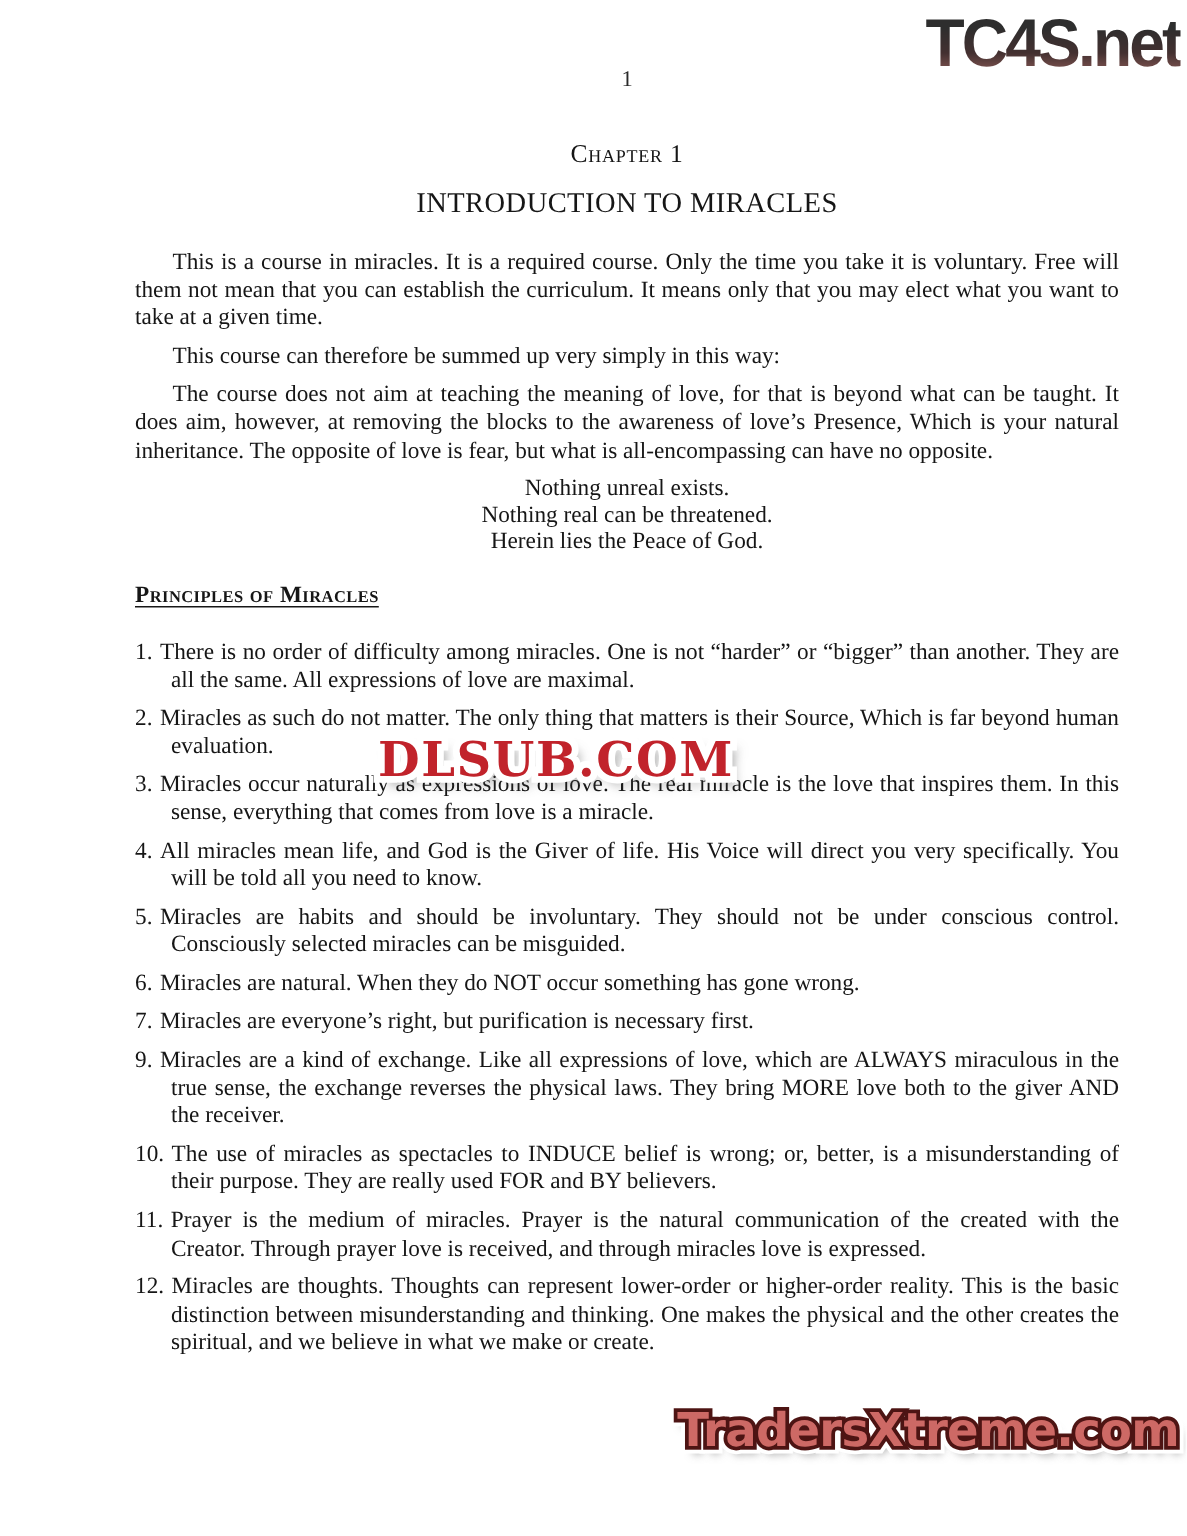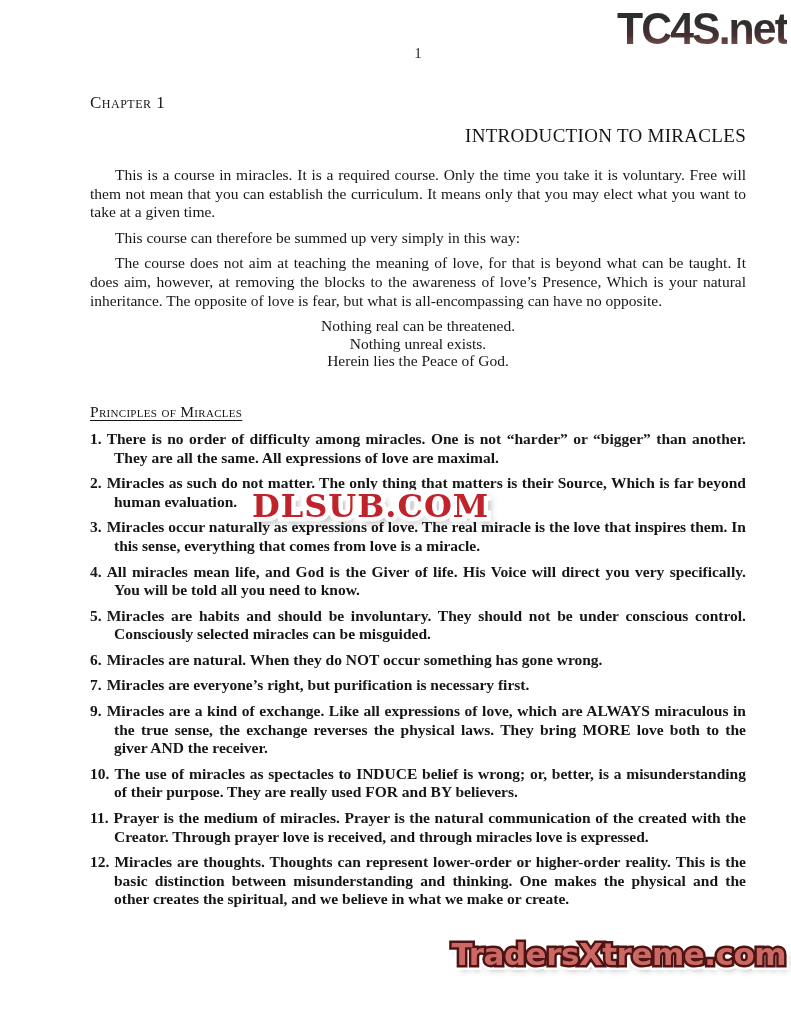--- a/index.html
+++ b/index.html
@@ -18,58 +18,59 @@
   }
   .page-number {
     margin-top: 44px;
     text-align: center;
     font-size: 15px;
     line-height: 19px;
     color: #2a2a2a;
   }
   .chapter-label {
     margin-top: 30px;
+    text-align: center;
     font-variant: small-caps;
     font-size: 17px;
     line-height: 20px;
     letter-spacing: 0.5px;
   }
   .page-title {
     margin-top: 12px;
-    text-align: right;
+    text-align: center;
     font-weight: normal;
     font-size: 19px;
     line-height: 22px;
     letter-spacing: 0.3px;
   }
   .body-text { margin-top: 19px; }
   .para {
     font-size: 15.5px;
     line-height: 18.6px;
     text-align: justify;
     text-indent: 25px;
     margin-bottom: 7px;
   }
   .quote-block {
     margin-top: 6px;
     text-align: center;
     font-size: 15.5px;
     line-height: 17.6px;
   }
   .section-heading {
-    margin-top: 32px;
+    margin-top: 17px;
     font-variant: small-caps;
-    font-weight: normal;
+    font-weight: bold;
     font-size: 15.5px;
     line-height: 19px;
     letter-spacing: 0.3px;
     text-decoration: underline;
     text-underline-offset: 3px;
   }
-  .principles { margin-top: 9px; font-weight: bold; }
+  .principles { margin-top: 20px; }
   .principle-item {
     font-size: 15.5px;
     line-height: 18.6px;
     text-align: justify;
     padding-left: 24px;
     text-indent: -24px;
     margin-bottom: 7px;
   }
   .principle-item .num { margin-right: 5px; }
 
@@ -143,22 +144,22 @@
     <div class="chapter-label">Chapter 1</div>
 
     <h1 class="page-title">INTRODUCTION TO MIRACLES</h1>
 
     <div class="body-text">
       <p class="para">This is a course in miracles. It is a required course. Only the time you take it is voluntary. Free will them not mean that you can establish the curriculum. It means only that you may elect what you want to take at a given time.</p>
       <p class="para">This course can therefore be summed up very simply in this way:</p>
       <p class="para">The course does not aim at teaching the meaning of love, for that is beyond what can be taught. It does aim, however, at removing the blocks to the awareness of love’s Presence, Which is your natural inheritance. The opposite of love is fear, but what is all-encompassing can have no opposite.</p>
 
       <div class="quote-block">
+        <div>Nothing unreal exists.</div>
         <div>Nothing real can be threatened.</div>
-        <div>Nothing unreal exists.</div>
         <div>Herein lies the Peace of God.</div>
       </div>
 
       <h2 class="section-heading">Principles of Miracles</h2>
 
       <div class="principles">
         <div class="principle-item"><span class="num">1.</span><span>There is no order of difficulty among miracles. One is not “harder” or “bigger” than another. They are all the same. All expressions of love are maximal.</span></div>
         <div class="principle-item"><span class="num">2.</span><span>Miracles as such do not matter. The only thing that matters is their Source, Which is far beyond human evaluation.</span></div>
         <div class="principle-item"><span class="num">3.</span><span>Miracles occur naturally as expressions of love. The real miracle is the love that inspires them. In this sense, everything that comes from love is a miracle.</span></div>
         <div class="principle-item"><span class="num">4.</span><span>All miracles mean life, and God is the Giver of life. His Voice will direct you very specifically. You will be told all you need to know.</span></div>

